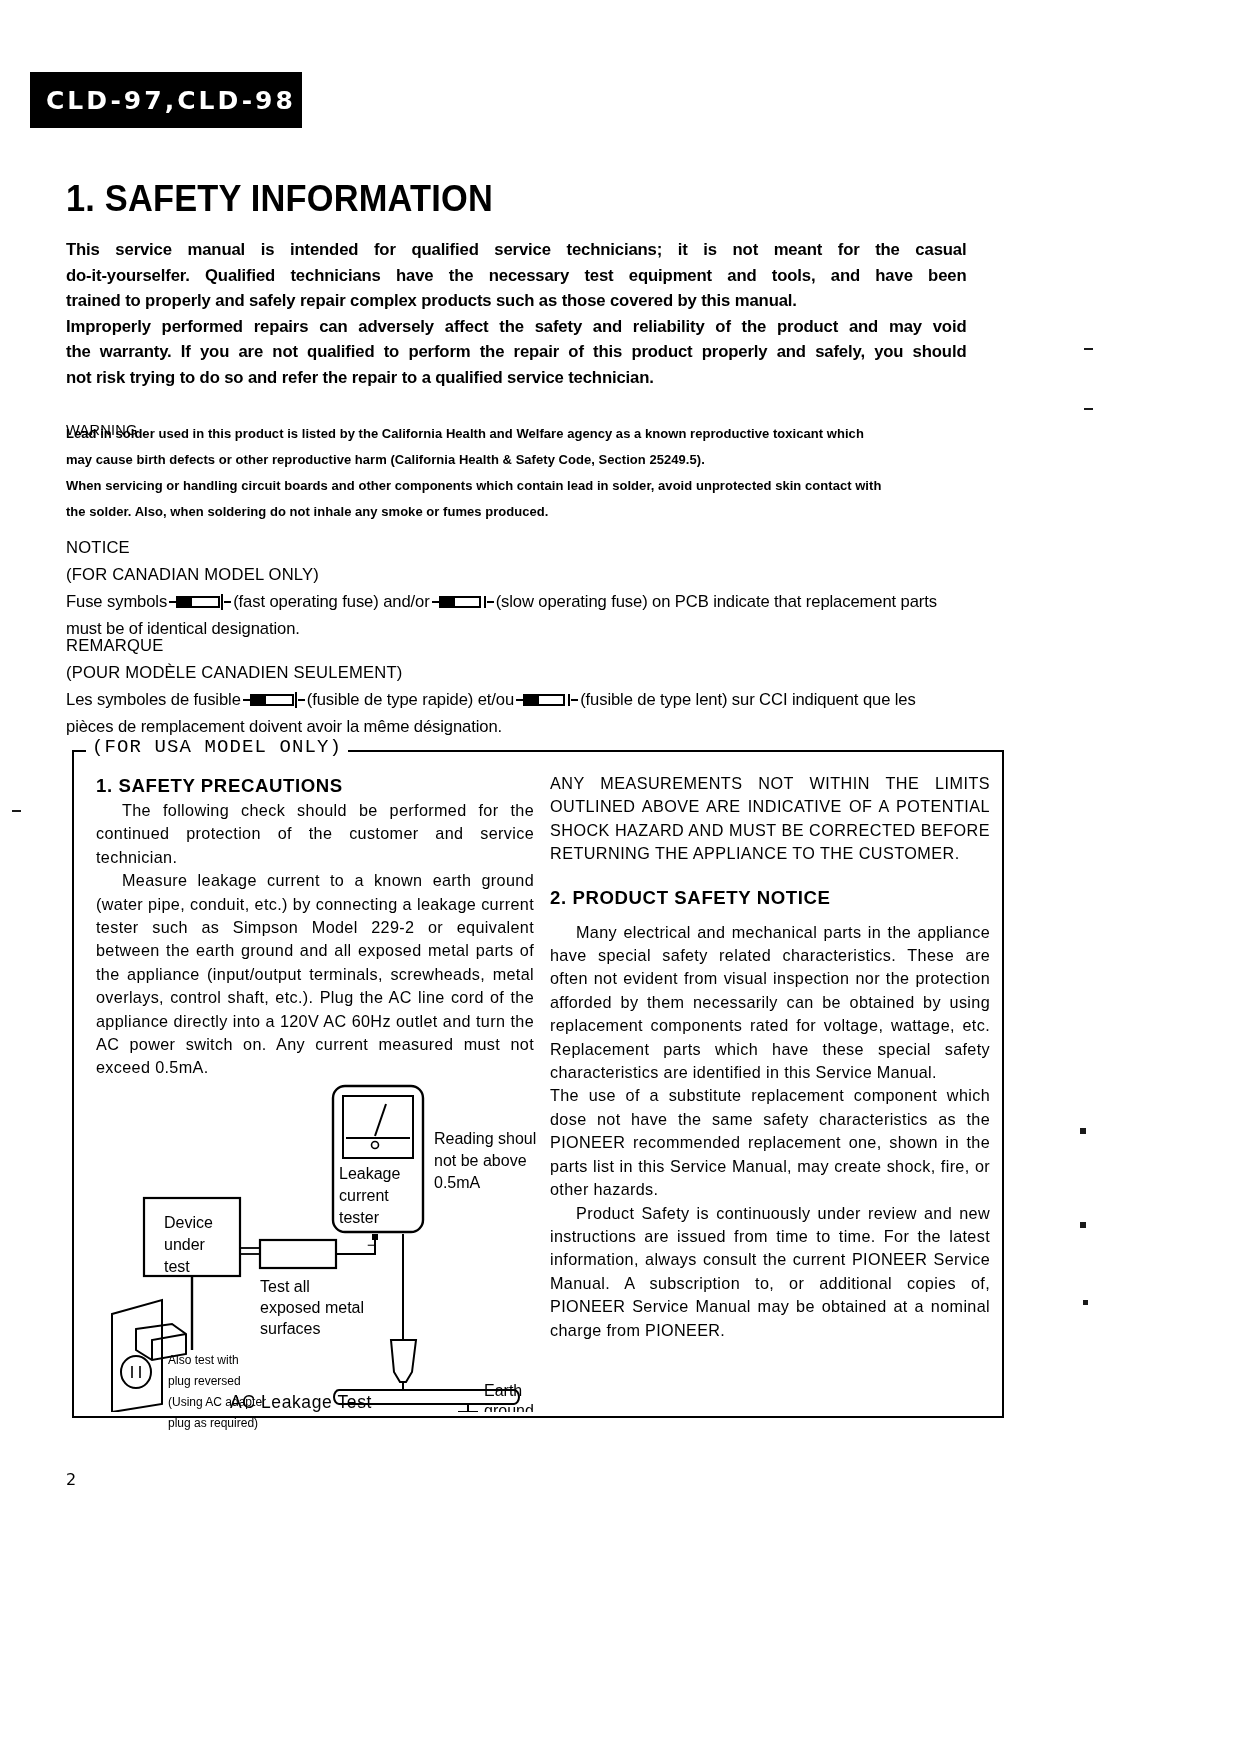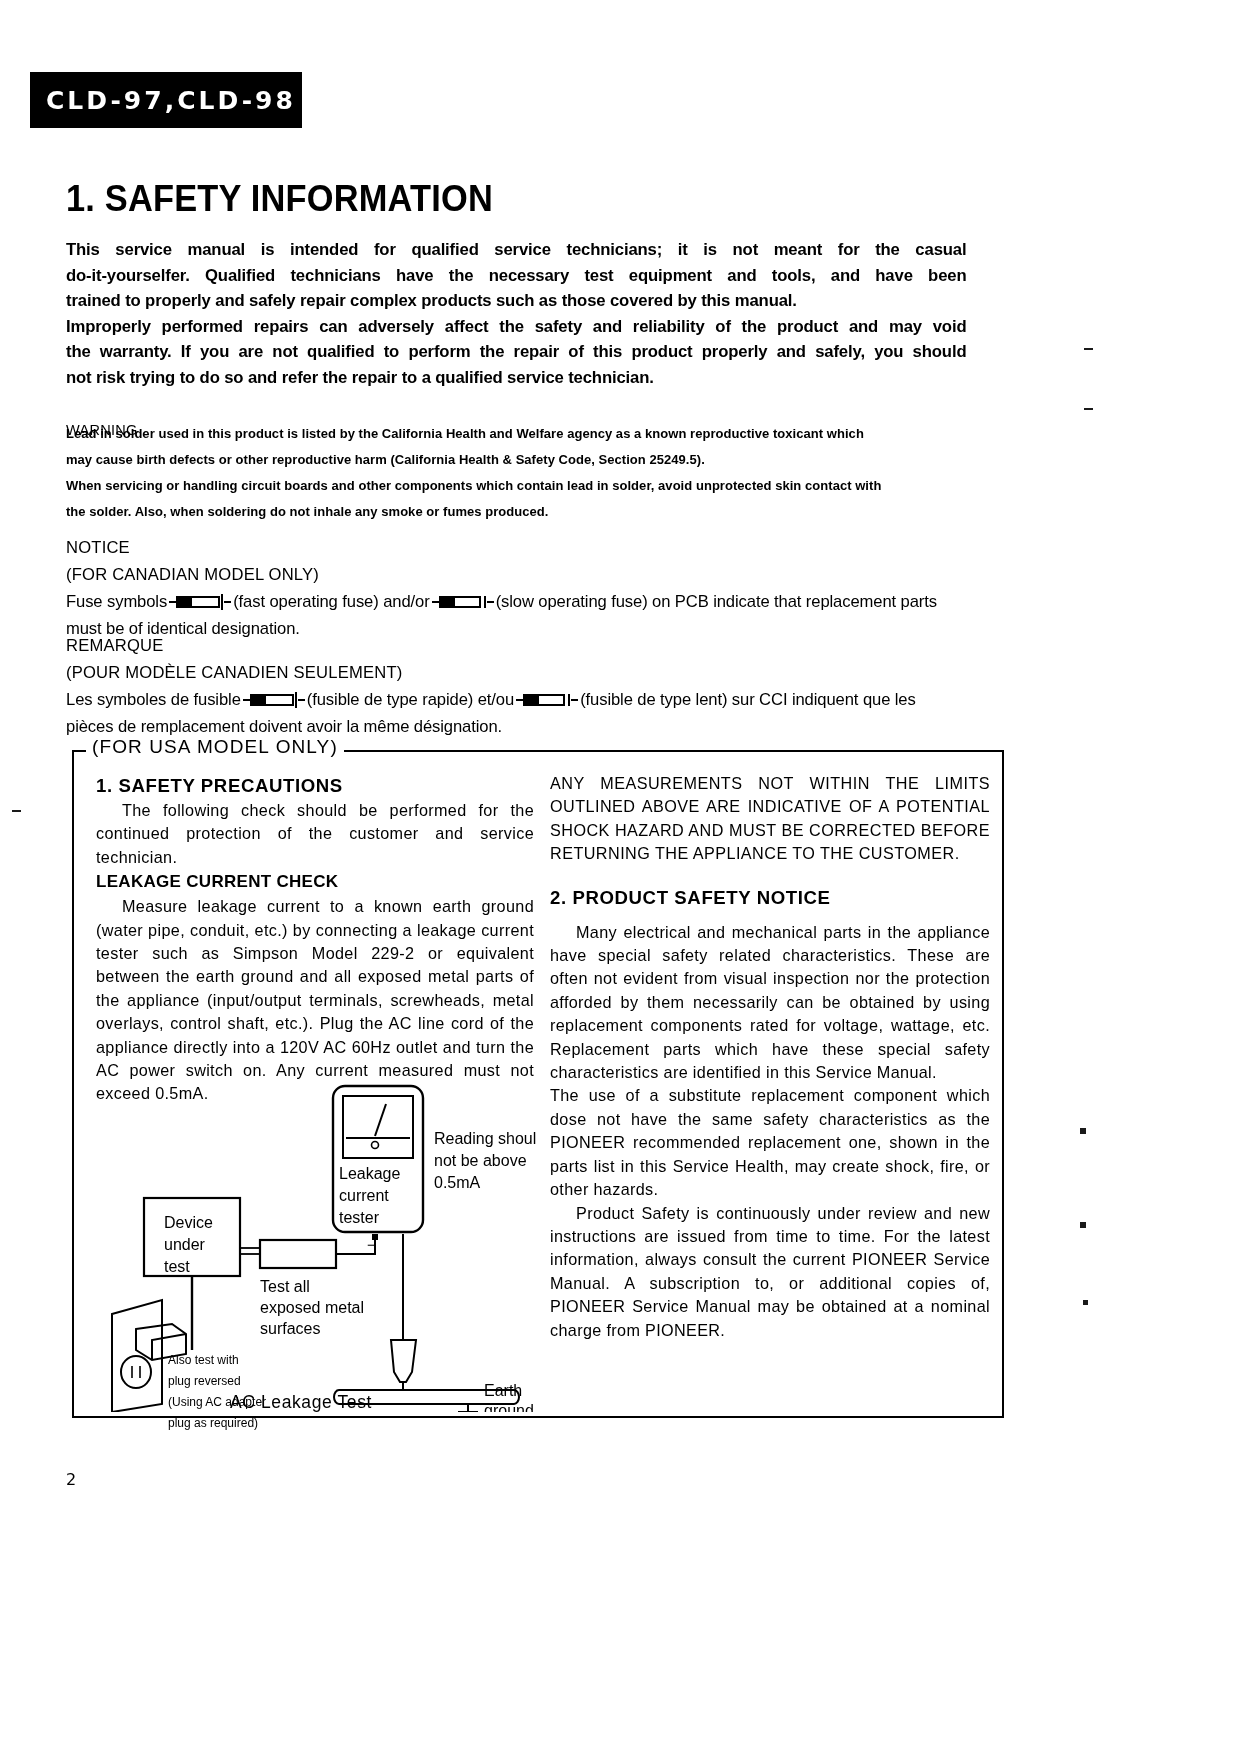--- a/index.html
+++ b/index.html
@@ -162,20 +162,21 @@
   #usa-box-label {
     position: absolute;
     left: 86px;
     top: 736px;
     background: #ffffff;
     padding: 0 6px;
     font-size: 19px;
     font-weight: 400;
     letter-spacing: 1.1px;
     white-space: nowrap;
+    font-family: Liberation Mono, monospace;
   }
 
   
   .usa-col {
     position: absolute;
     top: 772px;
     font-size: 16.2px;
     line-height: 23.4px;
     font-weight: 400;
     letter-spacing: 0.35px;
@@ -275,31 +276,30 @@
   <p><span>Les symboles de fusible</span><span class="fuse"><span class="lead l"></span><span class="solid"></span><span class="open"></span><span class="endbar"></span><span class="lead r"></span></span><span>(fusible de type rapide) et/ou</span><span class="fuse slow"><span class="lead l"></span><span class="solid"></span><span class="open"></span><span class="endbar"></span><span class="lead r"></span></span><span>(fusible de type lent) sur CCI indiquent que les</span></p>
   <p>pièces de remplacement doivent avoir la même désignation.</p>
 </div>
 
 <div id="usa-box"></div>
 <div id="usa-box-label">(FOR USA MODEL ONLY)</div>
 
 <div class="usa-col" id="usa-col-left">
   <h3>1. SAFETY PRECAUTIONS</h3>
   <p class="just ind">The following check should be performed for the continued protection of the customer and service technician.</p>
-  <h4>LEAKAGE CURRENT CHECK</h4>
   <p class="just ind">Measure leakage current to a known earth ground (water pipe, conduit, etc.) by connecting a leakage current tester such as Simpson Model 229-2 or equivalent between the earth ground and all exposed metal parts of the appliance (input/output terminals, screwheads, metal overlays, control shaft, etc.). Plug the AC line cord of the appliance directly into a 120V AC 60Hz outlet and turn the AC power switch on. Any current measured must not exceed 0.5mA.</p>
 </div>
 
 <div class="usa-col" id="usa-col-right">
   <p class="just caps">ANY MEASUREMENTS NOT WITHIN THE LIMITS OUTLINED ABOVE ARE INDICATIVE OF A POTENTIAL SHOCK HAZARD AND MUST BE CORRECTED BEFORE RETURNING THE APPLIANCE TO THE CUSTOMER.</p>
   <div class="spacer-18"></div>
   <h3>2. PRODUCT SAFETY NOTICE</h3>
   <div class="spacer-10"></div>
   <p class="just ind">Many electrical and mechanical parts in the appliance have special safety related characteristics. These are often not evident from visual inspection nor the protection afforded by them necessarily can be obtained by using replacement components rated for voltage, wattage, etc. Replacement parts which have these special safety characteristics are identified in this Service Manual.</p>
-  <p class="just">The use of a substitute replacement component which dose not have the same safety characteristics as the PIONEER recommended replacement one, shown in the parts list in this Service Health, may create shock, fire, or other hazards.</p>
+  <p class="just">The use of a substitute replacement component which dose not have the same safety characteristics as the PIONEER recommended replacement one, shown in the parts list in this Service Manual, may create shock, fire, or other hazards.</p>
   <p class="just ind">Product Safety is continuously under review and new instructions are issued from time to time. For the latest information, always consult the current PIONEER Service Manual. A subscription to, or additional copies of, PIONEER Service Manual may be obtained at a nominal charge from PIONEER.</p>
 </div>
 
 <div id="diagram-wrap">
   <svg width="440" height="330" viewBox="0 0 440 330" aria-hidden="true">
     <g stroke="#000" fill="none" stroke-width="2">
 
       <rect x="237" y="4" rx="12" ry="12" width="90" height="146" stroke-width="2.4"></rect>
 
       <rect x="247" y="14" width="70" height="62" stroke-width="2"></rect>

